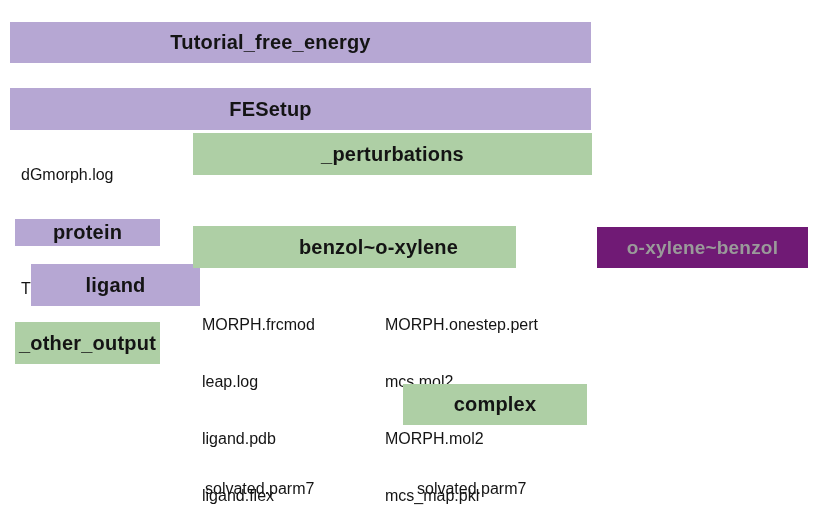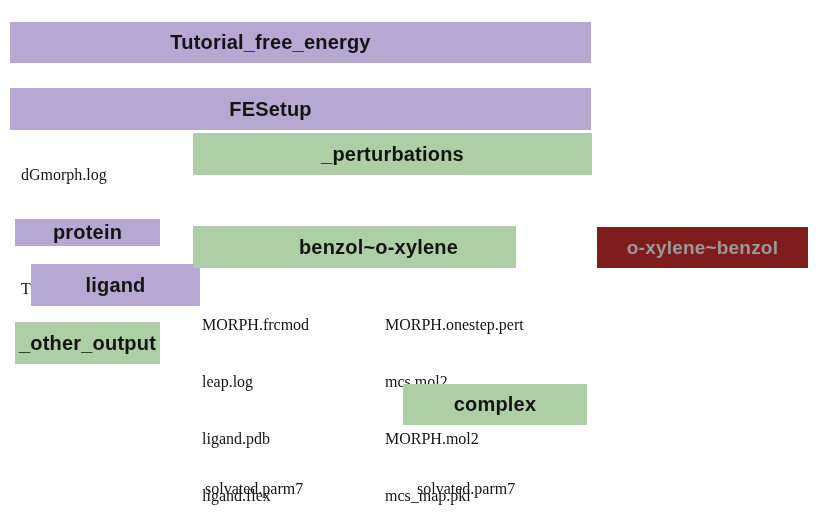--- a/index.html
+++ b/index.html
@@ -22,25 +22,25 @@
     justify-content: center;
     box-sizing: border-box;
     font-weight: bold;
     font-size: 20px;
     color: #141414;
     letter-spacing: 0.2px;
     white-space: nowrap;
   }
   .purple { background: #b6a7d3; }
   .green  { background: #aecfa5; }
-  .faded  { background: #7f1d1d; color: #9a9a9a; font-size: 19px; }
+  .faded  { background: #701a75; color: #9a9a9a; font-size: 19px; }
   .offset-left { padding-right: 60px; }
   .filelist {
     position: absolute;
-    font-family: Liberation Serif, serif;
+    font-family: Liberation Sans, sans-serif;
     font-size: 16px;
     line-height: 19px;
     color: #141414;
     white-space: pre;
   }
 </style>
 </head>
 <body>
 
 <div class="canvas">

